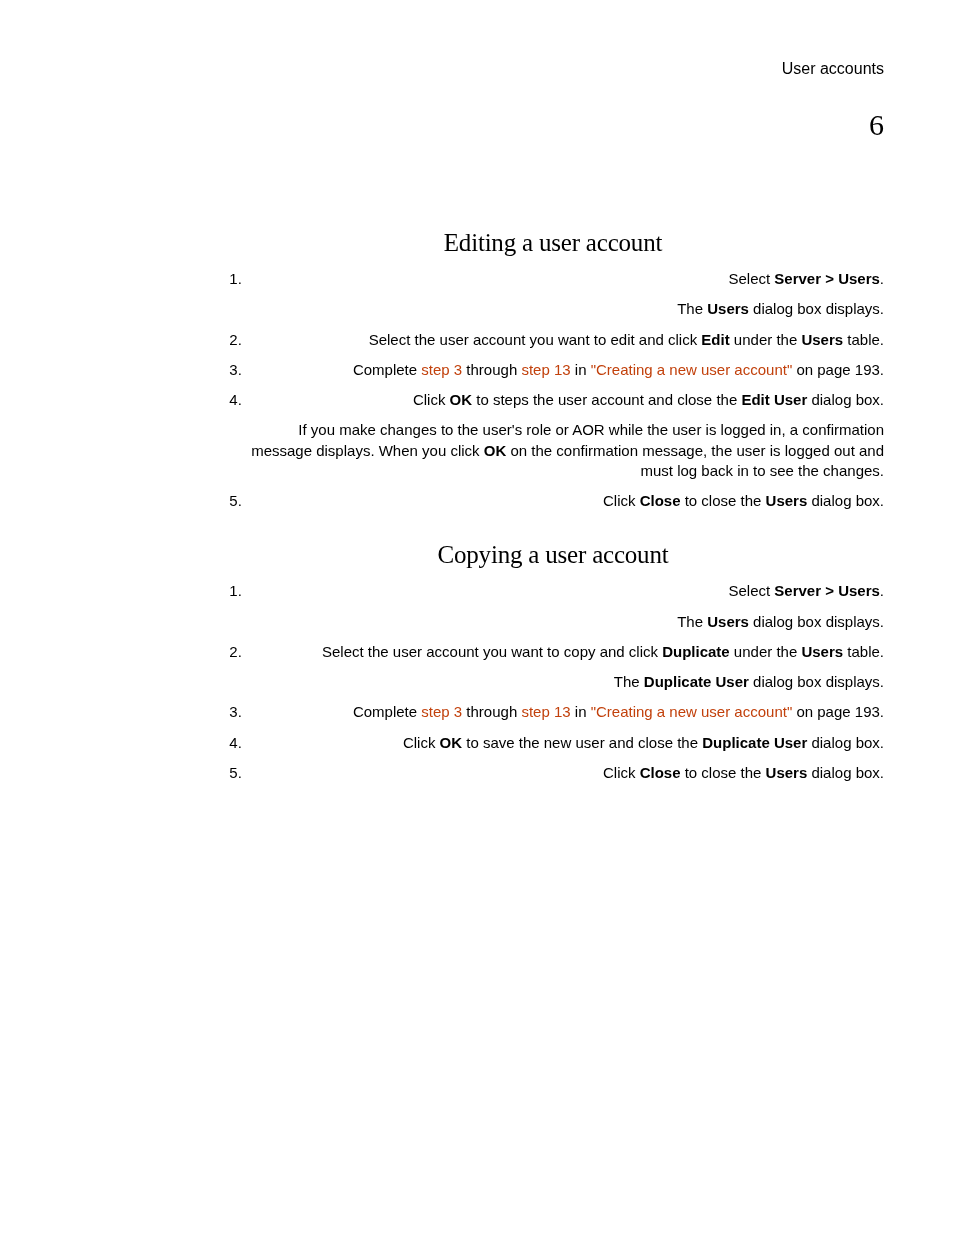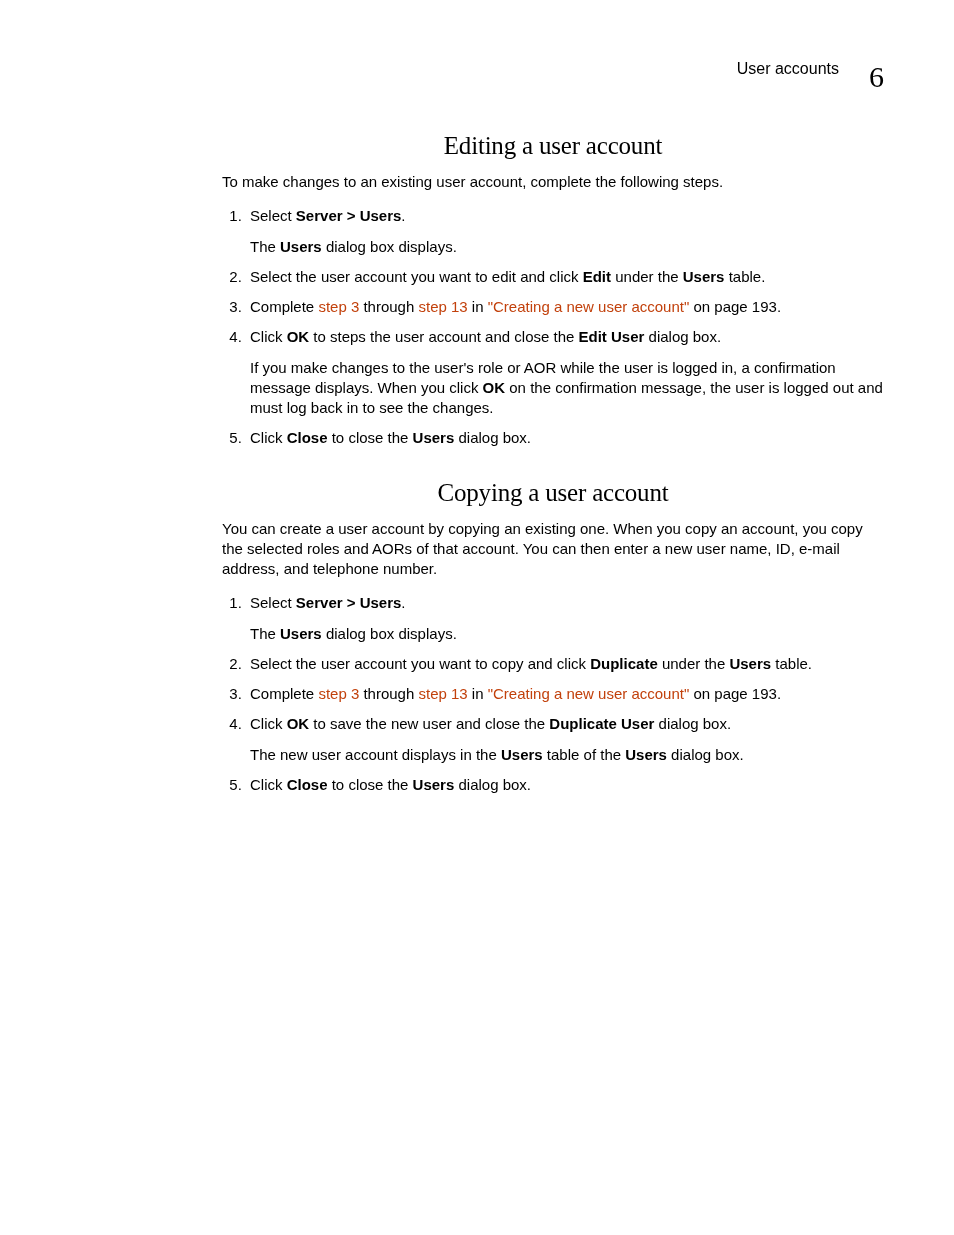--- a/index.html
+++ b/index.html
@@ -10,23 +10,24 @@
     color: #000;
     width: 954px;
     min-height: 1235px;
   }
   .page {
     padding: 60px 70px 60px 70px;
   }
   .header {
     display: flex;
     justify-content: flex-end;
-    align-items: flex-start;
+    align-items: flex-end;
     gap: 30px;
-    margin-bottom: 38px;
+    margin-bottom: 87px;
+    flex-direction: column;
   }
   .chapter-num {
     font-family: Georgia, 'Times New Roman', serif;
     font-size: 30px;
     font-weight: normal;
   }
   .section {
     margin-left: 152px;
     margin-bottom: 30px;
   }
@@ -46,40 +47,40 @@
   ol.steps {
     list-style: decimal;
     margin: 0 0 0 0;
     padding-left: 24px;
     font-size: 15px;
   }
   ol.steps > li {
     margin-bottom: 10px;
     padding-left: 4px;
     line-height: 1.35;
+    text-align: right;
   }
   .sub {
     margin-top: 10px;
     line-height: 1.35;
   }
   .b { font-weight: bold; }
   .link { color: #c2410c; }
 </style>
 </head>
 <body>
 
 <div class="page">
   <div class="header">
     <span>User accounts</span>
     <span class="chapter-num">6</span>
   </div>
 
   <div class="section">
     <h2 class="section-title">Editing a user account</h2>
-    <p class="intro">To make changes to an existing user account, complete the following steps.</p>
     <ol class="steps">
       <li>
         <span>Select </span><span class="b">Server &gt; Users</span><span>.</span>
         <div class="sub">
           <span>The </span><span class="b">Users</span><span> dialog box displays.</span>
         </div>
       </li>
       <li>
         <span>Select the user account you want to edit and click </span><span class="b">Edit</span><span> under the </span><span class="b">Users</span><span> table.</span>
       </li>
@@ -93,38 +94,37 @@
         </div>
       </li>
       <li>
         <span>Click </span><span class="b">Close</span><span> to close the </span><span class="b">Users</span><span> dialog box.</span>
       </li>
     </ol>
   </div>
 
   <div class="section">
     <h2 class="section-title">Copying a user account</h2>
-    <p class="intro">You can create a user account by copying an existing one. When you copy an account, you copy the selected roles and AORs of that account. You can then enter a new user name, ID, e-mail address, and telephone number.</p>
     <ol class="steps">
       <li>
         <span>Select </span><span class="b">Server &gt; Users</span><span>.</span>
         <div class="sub">
           <span>The </span><span class="b">Users</span><span> dialog box displays.</span>
         </div>
       </li>
       <li>
         <span>Select the user account you want to copy and click </span><span class="b">Duplicate</span><span> under the </span><span class="b">Users</span><span> table.</span>
+        <div class="sub">
+          <span>The </span><span class="b">Duplicate User</span><span> dialog box displays.</span>
+        </div>
       </li>
       <li>
         <span>Complete </span><span class="link">step 3</span><span> through </span><span class="link">step 13</span><span> in </span><span class="link">"Creating a new user account"</span><span> on page 193.</span>
       </li>
       <li>
         <span>Click </span><span class="b">OK</span><span> to save the new user and close the </span><span class="b">Duplicate User</span><span> dialog box.</span>
-        <div class="sub">
-          <span>The new user account displays in the </span><span class="b">Users</span><span> table of the </span><span class="b">Users</span><span> dialog box.</span>
-        </div>
       </li>
       <li>
         <span>Click </span><span class="b">Close</span><span> to close the </span><span class="b">Users</span><span> dialog box.</span>
       </li>
     </ol>
   </div>
 </div>
 
 </body></html>

